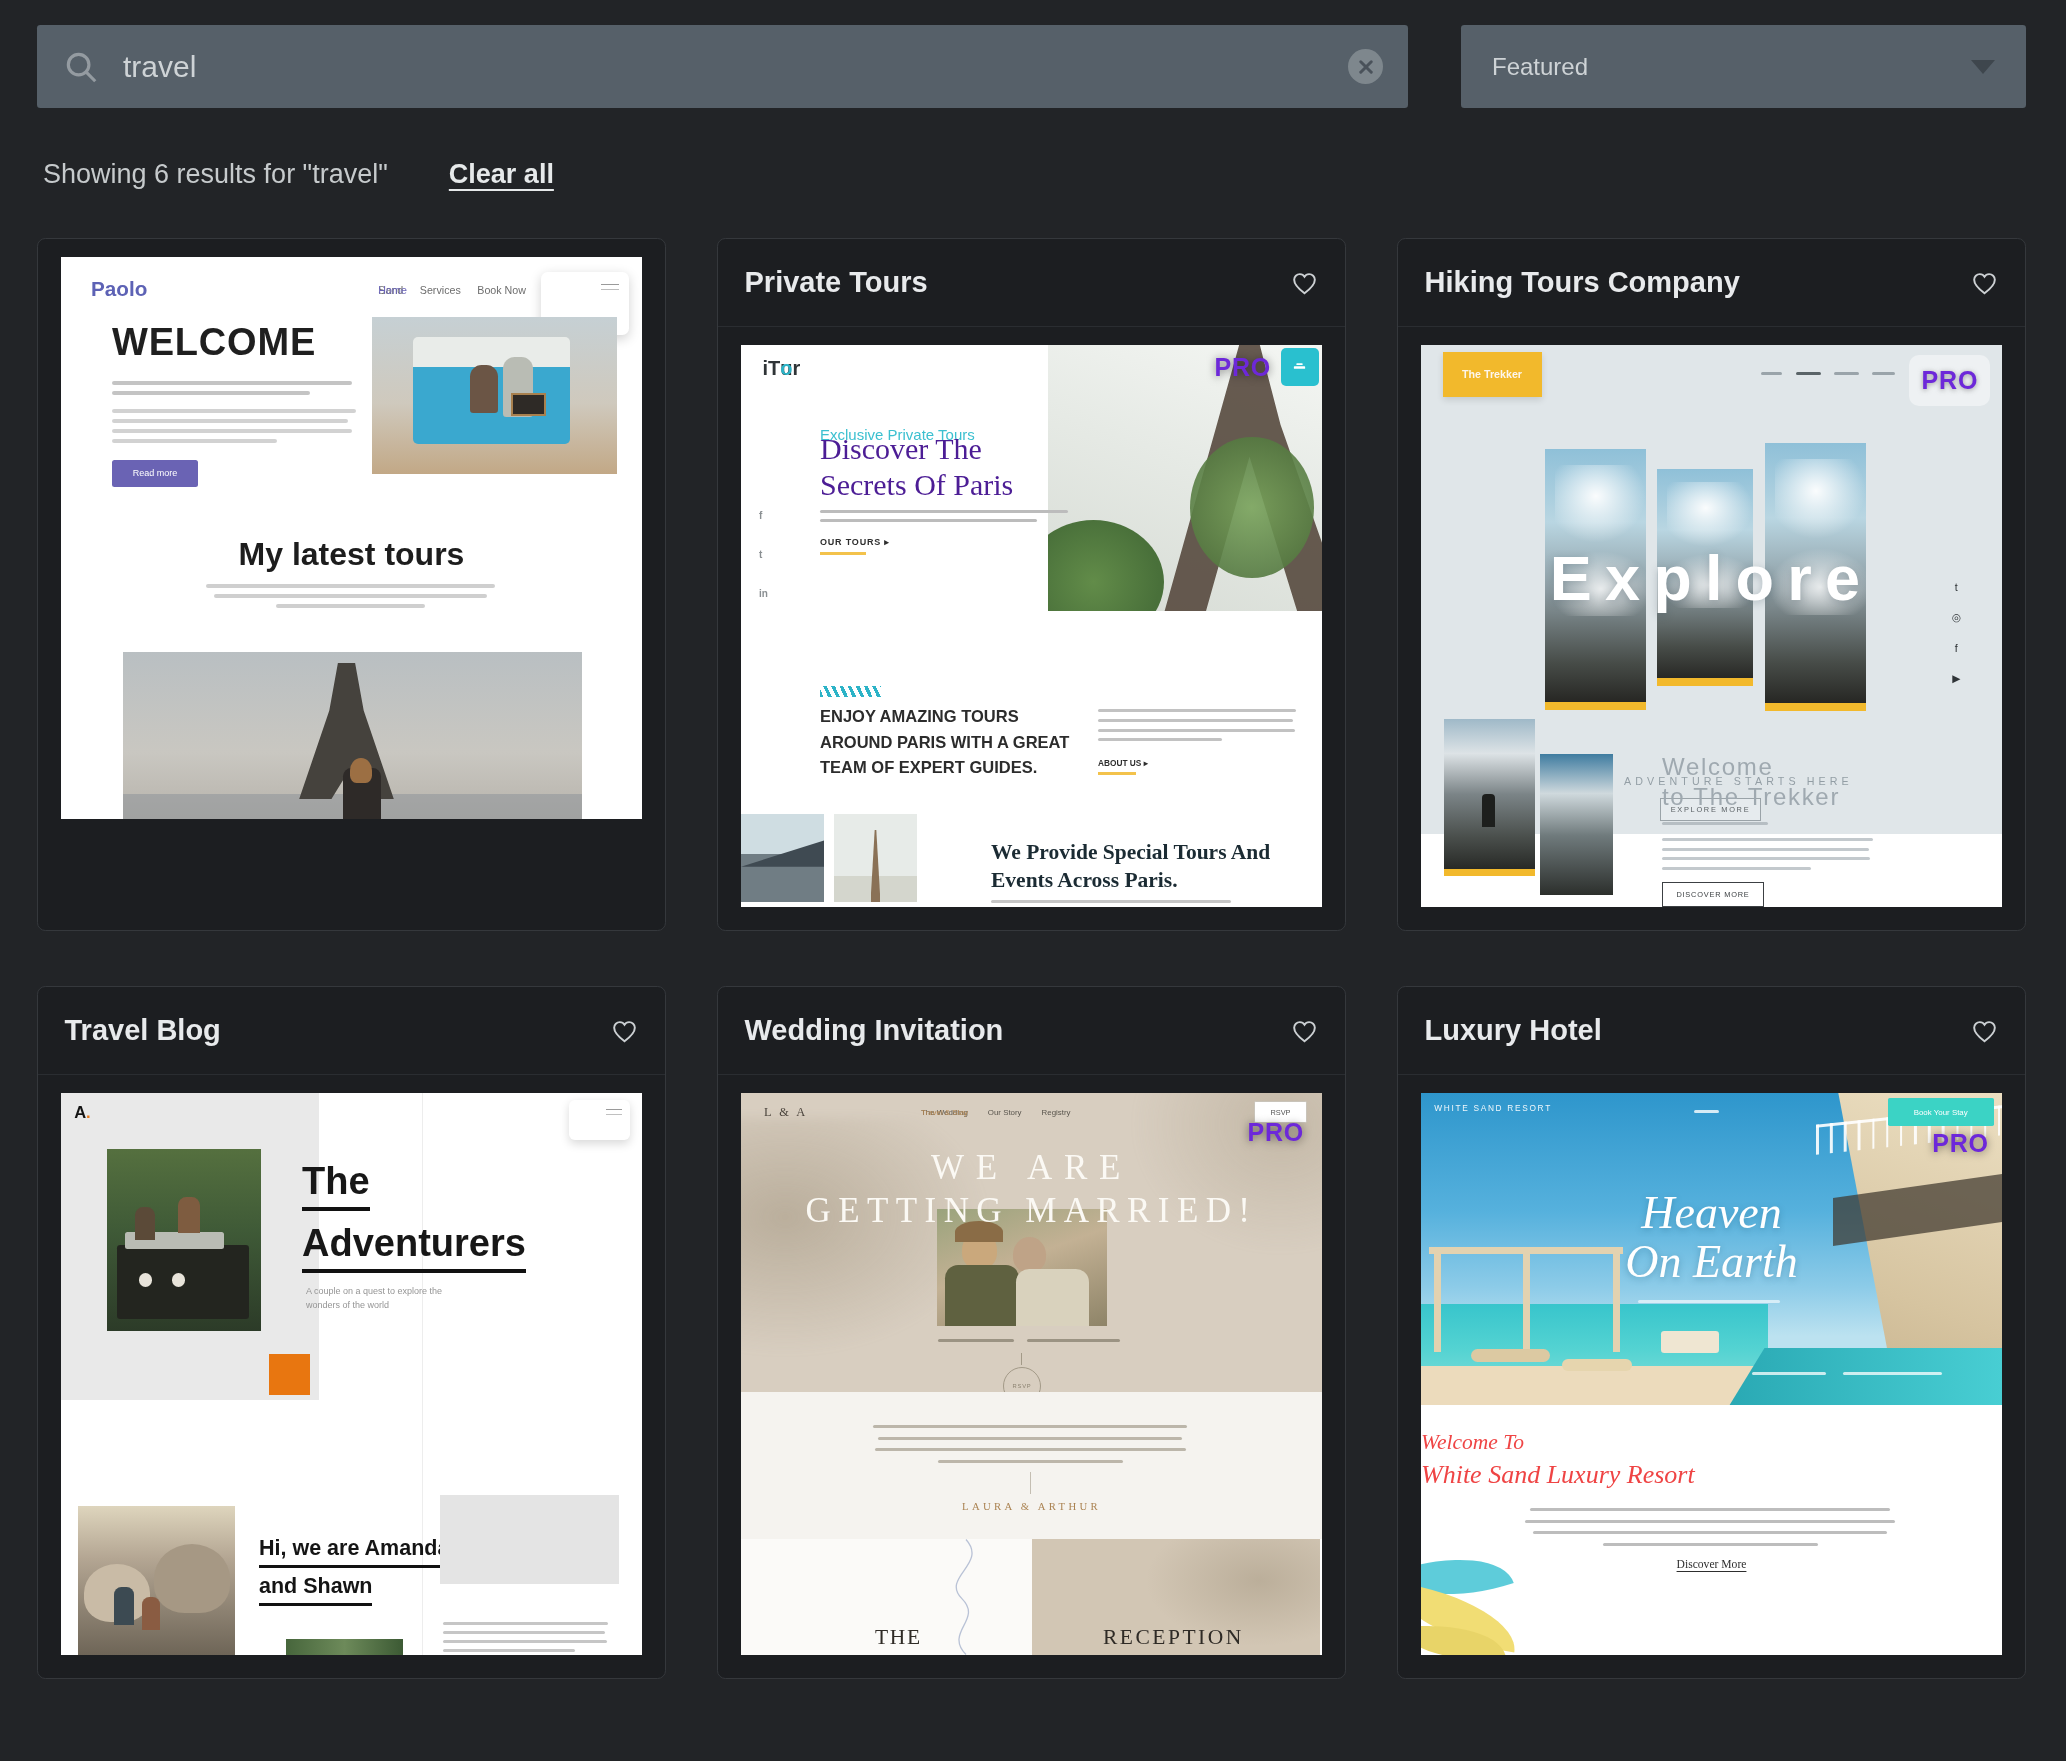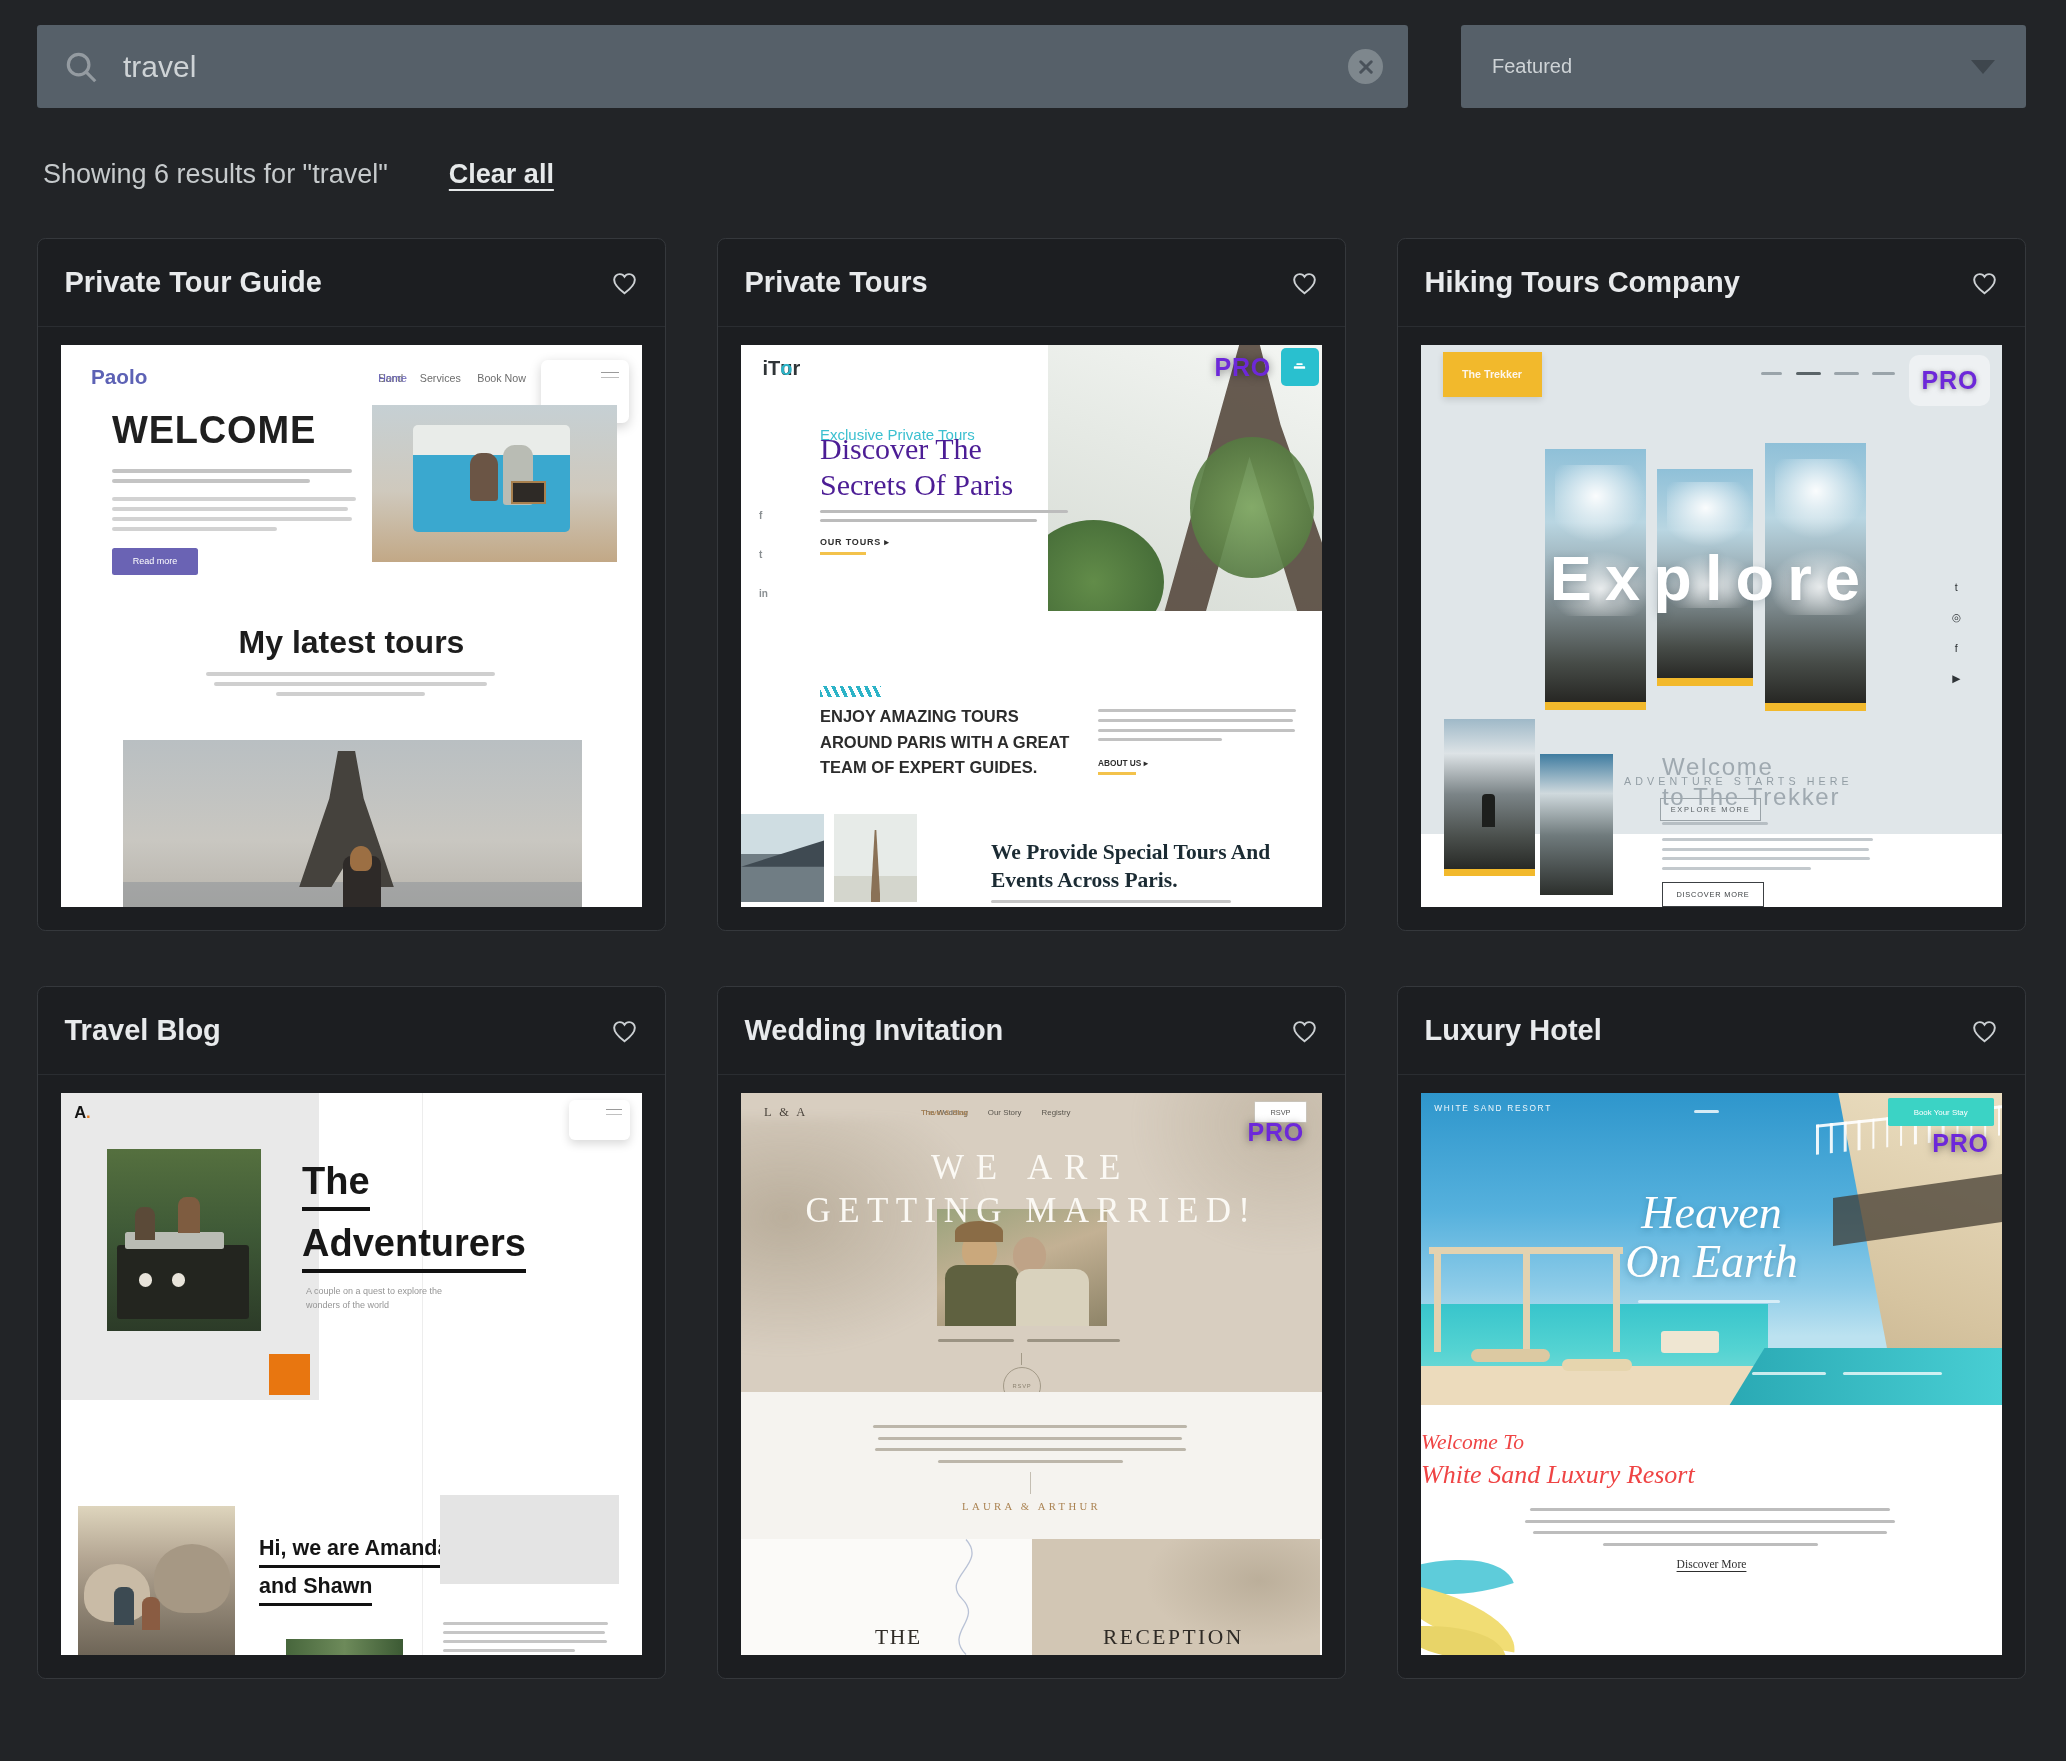--- a/index.html
+++ b/index.html
@@ -4,21 +4,21 @@
 <style>
   *{box-sizing:border-box;margin:0;padding:0}
   html,body{width:2066px;height:1761px;overflow:hidden}
   body{background:#222427;font-family:"Liberation Sans",sans-serif;position:relative}
 
   
   .topbar{display:flex;gap:53px;padding:25px 40px 0 37px}
   .searchbox{flex:1;height:83px;background:#566069;border-radius:3.3px;display:flex;align-items:center;padding:0 25px;gap:23px}
   .searchbox input{flex:1;background:transparent;border:none;outline:none;color:#ced3d6;font-size:30px;font-family:"Liberation Sans",sans-serif}
   .clearbtn{width:35px;height:35px;border-radius:50%;background:#7e878d;display:flex;align-items:center;justify-content:center;cursor:pointer;flex:none}
-  .dropdown{flex:0 0 565px;height:83px;background:#566069;border-radius:3.3px;display:flex;align-items:center;justify-content:space-between;padding:0 31px;color:#ced3d6;font-size:20px;cursor:pointer}
+  .dropdown{flex:0 0 565px;height:83px;background:#566069;border-radius:3.3px;display:flex;align-items:center;justify-content:space-between;padding:0 31px;color:#ced3d6;font-size:24px;cursor:pointer}
   .caret{width:0;height:0;border-left:12.4px solid transparent;border-right:12.4px solid transparent;border-top:14px solid #3e464d}
 
   
   .results{display:flex;gap:61px;align-items:baseline;margin:51px 40px 0 43px;color:#c6cacc;font-size:27px}
   .clearall{color:#e6e9ea;font-weight:bold;text-decoration:underline;text-underline-offset:5.8px;cursor:pointer}
 
   
   .grid{display:grid;grid-template-columns:repeat(3,1fr);column-gap:51px;row-gap:55px;margin:48px 40px 0 37px}
   .card{background:#1c1e21;border:0.8px solid #35383c;border-radius:8.3px}
   .card-head{height:88px;display:flex;align-items:center;justify-content:space-between;padding:0 25px 0 26.5px;border-bottom:0.8px solid #2a2d31}
@@ -159,28 +159,20 @@
 </div>
 
 <div class="results">
   <span>Showing 6 results for "travel"</span>
   <a class="clearall">Clear all</a>
 </div>
 
 <div class="grid">
 
   <div class="card">
-    <div class="card-head">
-      <span class="card-title">Private Tour Guide</span>
-      <button class="heartbtn">
-        <svg width="31" height="31" viewBox="0 0 24 24" fill="none" stroke="#ccd0d3" stroke-width="1.5">
-            <path d="M12 20.3C8.6 17.8 4 14 4 9.9 4 7.4 6 5.5 8.4 5.5c1.5 0 2.9.8 3.6 2 .7-1.2 2.1-2 3.6-2C18 5.5 20 7.4 20 9.9c0 4.1-4.6 7.9-8 10.4z"></path>
-          </svg>
-      </button>
-    </div>
     <div class="thumb">
       <span class="p-logo">Paolo</span>
       <span class="p-nav">
         <b>Home</b>
           <span style="position:static">Sand</span>
           <span style="position:static">Services</span>
           <span style="position:static">Book Now</span>
       </span>
       <span class="p-menubox">
         <i style="position:absolute;right:10px;top:11.6px;width:18px;height:1.7px;background:#9a9a9a"></i>

